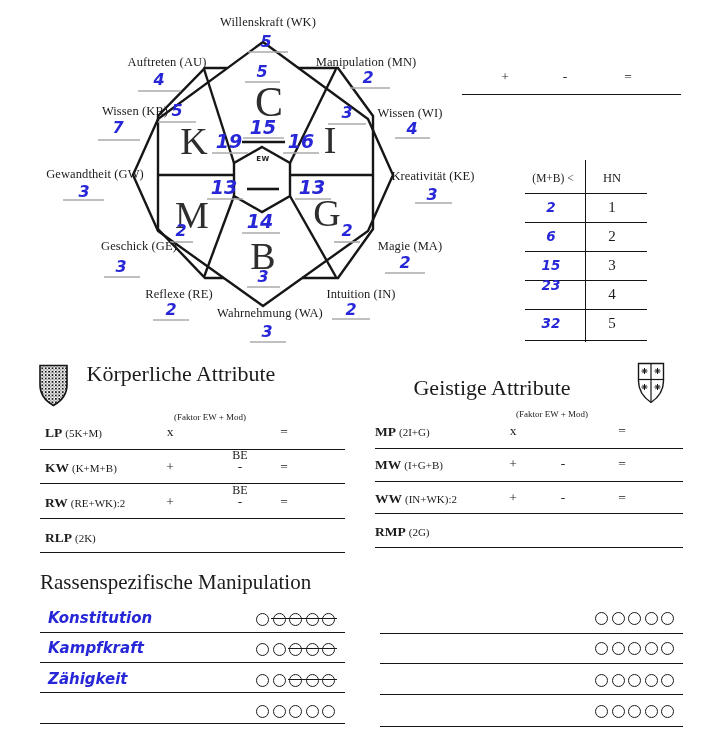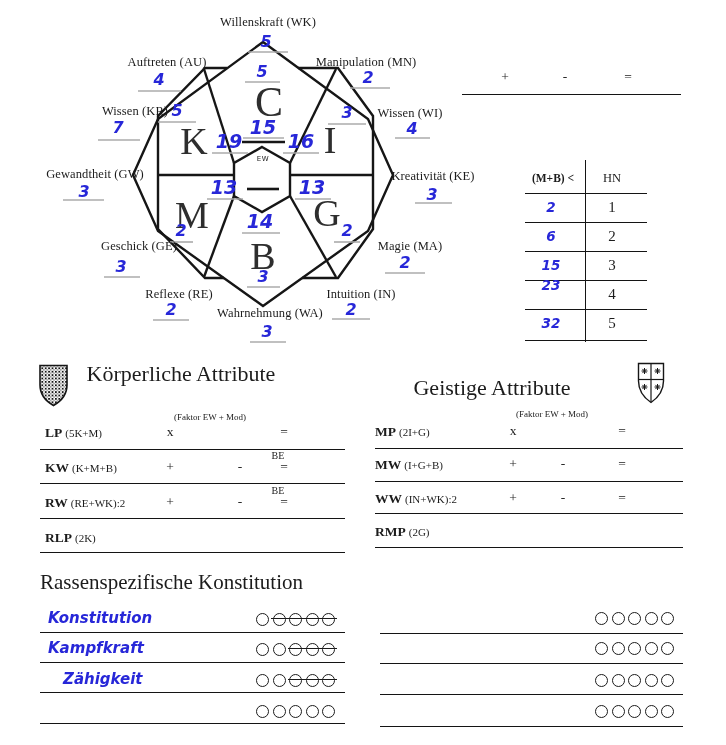--- a/index.html
+++ b/index.html
@@ -6,29 +6,29 @@
   .page{position:relative;width:726px;height:745px;background:#fff;overflow:hidden;
         font-family:"Liberation Serif",serif;color:#1a1a1a;}
   .pos{position:absolute;transform:translate(-50%,-50%);white-space:nowrap;}
   .pos-l{position:absolute;transform:translate(0,-50%);white-space:nowrap;}
   .serif{font-family:"Liberation Serif",serif;color:#1c1c1c;}
   .attr-label{font-size:12.5px;letter-spacing:.1px;}
   .hand{font-family:"DejaVu Sans",sans-serif;font-style:italic;font-weight:bold;color:#2727d8;}
   .h17{font-size:16px;} .h20{font-size:19px;} .h14{font-size:13.5px;} .h15{font-size:15px;}
   .seg-letter{font-size:38px;color:#2e2e2e;}
   .seg-letter-big{font-size:42px;color:#2e2e2e;}
-  .ew{font-family:"DejaVu Sans",sans-serif;font-size:7px;font-weight:normal;color:#222;letter-spacing:.5px;}
+  .ew{font-family:"DejaVu Sans",sans-serif;font-size:7px;font-weight:bold;color:#222;letter-spacing:.5px;}
   .title-xl{font-size:21px;} .title-xxl{font-size:22px;}
   .sub-fml{font-size:14px;}
   .op{font-size:13.5px;}
   .rowlabel b{font-size:13.5px;font-weight:bold;}
   .rowlabel .fml{font-size:11px;margin-left:3px;}
   .tiny{font-size:9px;color:#222;}
-  .micro{font-size:10px;color:#222;margin-left:38px;}
-  .thead{font-size:11.5px;font-weight:bold;}
+  .micro{font-size:12px;color:#222;}
+  .thead{font-size:11.5px;}
   .tnum{font-size:15px;}
   .hl{position:absolute;height:1.4px;background:#141414;}
   .vl{position:absolute;width:1.3px;background:#141414;}
   .dotrow{position:absolute;height:13px;white-space:nowrap;}
   .dot{display:inline-block;width:13px;height:13px;border:1.4px solid #1c1c1c;border-radius:50%;
        margin-right:3.6px;box-sizing:border-box;background:#fff;}
   .strike{position:absolute;top:5.7px;height:1.6px;background:#1a1a1a;}
   svg{position:absolute;left:0;top:0;}
   .shield{position:absolute;}
 </style>
@@ -242,24 +242,24 @@
   <div class="pos serif op" style="left:513px;top:498px">+</div>
   <div class="pos serif op" style="left:563px;top:498px">-</div>
   <div class="pos serif op" style="left:622px;top:498px">=</div>
   <div class="hl" style="left:375px;top:513px;width:308px"></div>
 
   <div class="pos-l serif rowlabel" style="left:375px;top:531px">
     <b>RMP</b><span class="fml">(2G)</span>
   </div>
   <div class="hl" style="left:375px;top:547px;width:308px"></div>
 
-  <div class="pos-l serif title-xl" style="left:40px;top:582px">Rassenspezifische Konstitution</div>
+  <div class="pos-l serif title-xl" style="left:40px;top:582px">Rassenspezifische Manipulation</div>
   <div class="pos-l hand h15" style="left:48px;top:618px">Konstitution</div>
   <div class="pos-l hand h15" style="left:48px;top:648px">Kampfkraft</div>
-  <div class="pos-l hand h15" style="left:63px;top:679px">Zähigkeit</div>
+  <div class="pos-l hand h15" style="left:48px;top:679px">Zähigkeit</div>
   <div class="dotrow" style="left:256px;top:612px"><span class="dot"></span><span class="dot"></span><span class="dot"></span><span class="dot"></span><span class="dot"></span><div class="strike" style="left: 15.1px; width: 65.8px;"></div></div>
   <div class="dotrow" style="left:256px;top:642px"><span class="dot"></span><span class="dot"></span><span class="dot"></span><span class="dot"></span><span class="dot"></span><div class="strike" style="left: 31.7px; width: 49.2px;"></div></div>
   <div class="dotrow" style="left:256px;top:673px"><span class="dot"></span><span class="dot"></span><span class="dot"></span><span class="dot"></span><span class="dot"></span><div class="strike" style="left: 31.7px; width: 49.2px;"></div></div>
   <div class="dotrow" style="left:256px;top:704px"><span class="dot"></span><span class="dot"></span><span class="dot"></span><span class="dot"></span><span class="dot"></span></div>
   <div class="hl" style="left:40px;top:632px;width:305px"></div>
   <div class="hl" style="left:40px;top:662px;width:305px"></div>
   <div class="hl" style="left:40px;top:692px;width:305px"></div>
   <div class="hl" style="left:40px;top:723px;width:305px"></div>
 
   <div class="dotrow" style="left:595px;top:611px"><span class="dot"></span><span class="dot"></span><span class="dot"></span><span class="dot"></span><span class="dot"></span></div>

